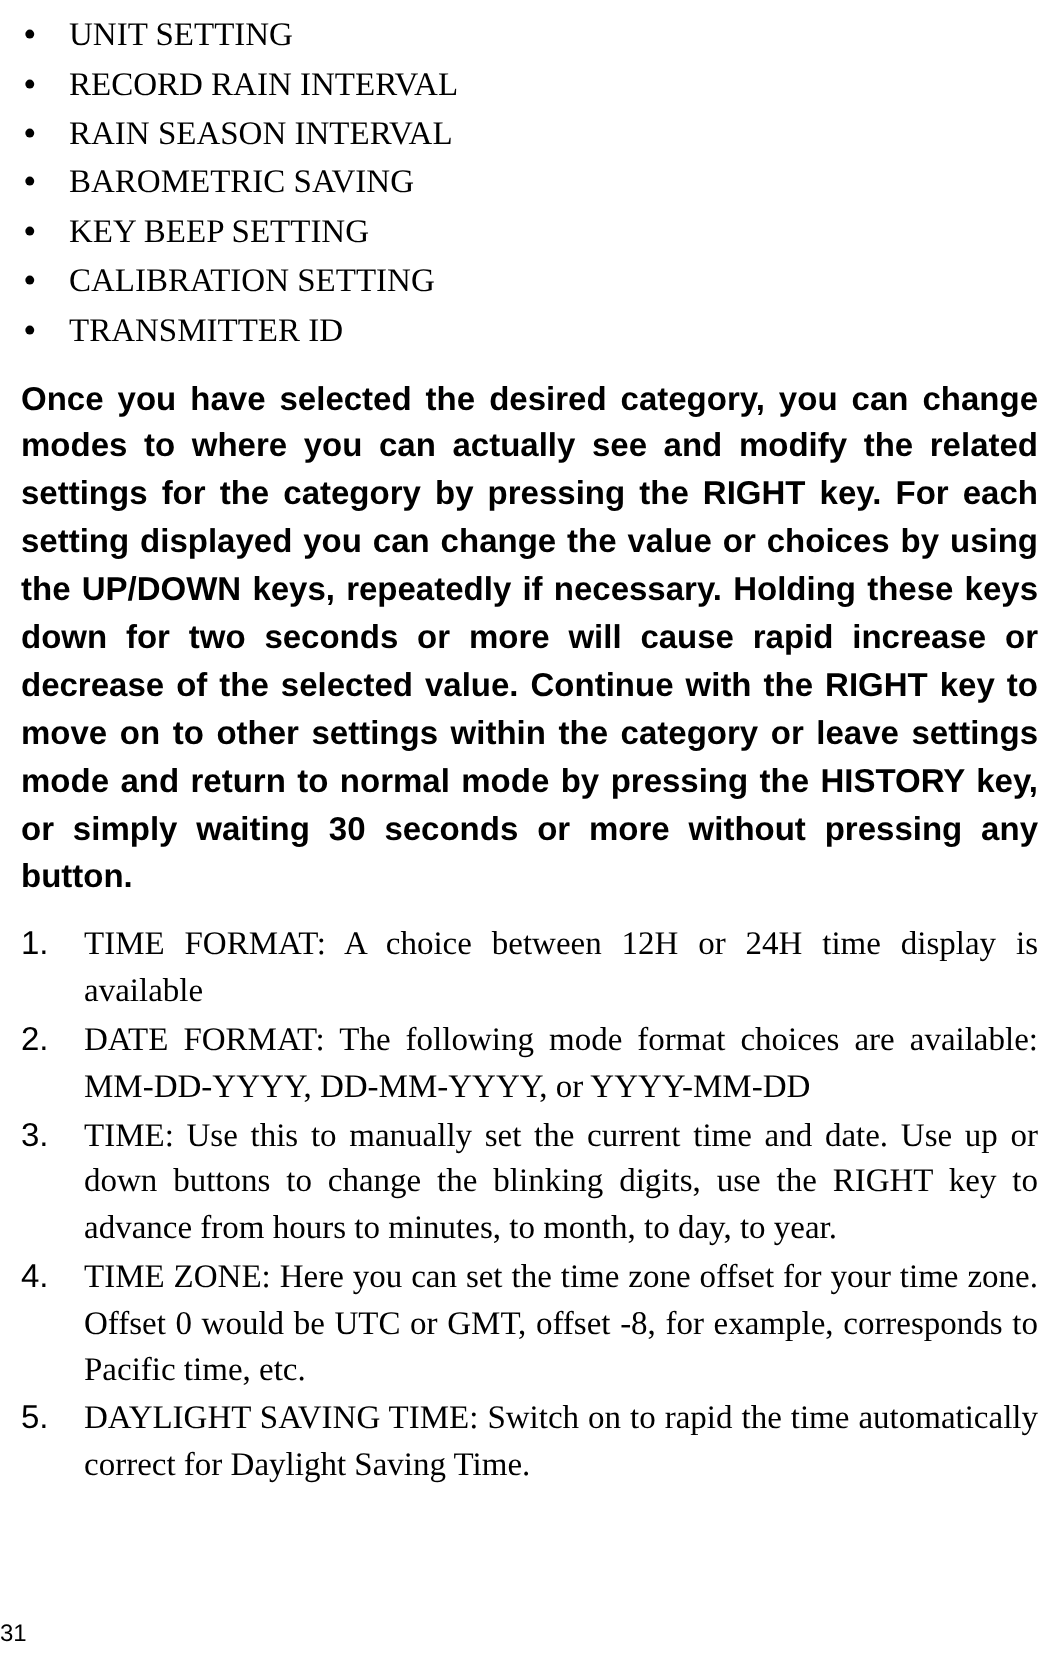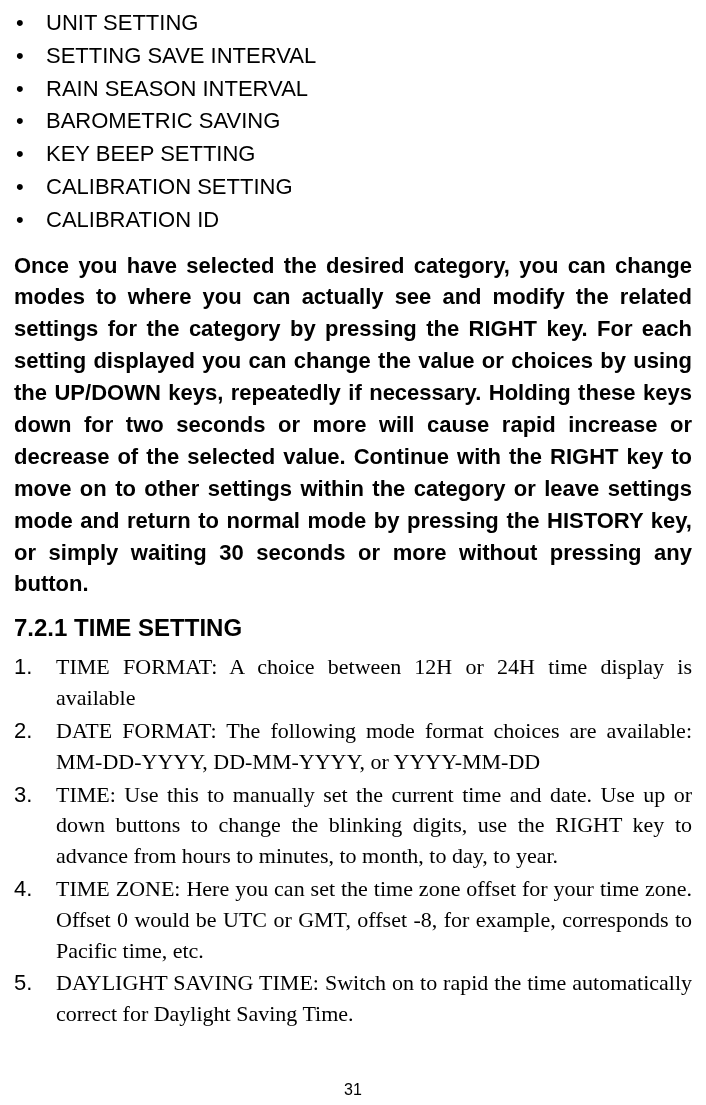--- a/index.html
+++ b/index.html
@@ -28,20 +28,21 @@
     display: flex;
   }
   ul.bullets li .dot {
     width: 30px;
     flex: 0 0 30px;
     text-align: left;
     padding-left: 2px;
   }
   ul.bullets li .lbl {
     flex: 1;
+    font-family: Liberation Serif, serif;
   }
   p.body {
     font-size: 22px;
     line-height: 1.45;
     margin: 8px 0 14px 0;
     text-align: justify;
     font-weight: bold;
   }
   h2.section {
     font-size: 24px;
@@ -67,63 +68,62 @@
   }
   ol.numlist li .txt {
     flex: 1;
     font-family: Liberation Serif, serif;
   }
   .pagenum {
     position: absolute;
     bottom: 6px;
     left: 0;
     width: 100%;
-    text-align: center;
+    text-align: left;
     font-size: 16px;
   }
 </style>
 </head>
 <body>
 
 <div class="page">
 
   <ul class="bullets">
     <li>
       <span class="dot">•</span>
       <span class="lbl">UNIT SETTING</span>
     </li>
     <li>
       <span class="dot">•</span>
-      <span class="lbl">SETTING SAVE INTERVAL</span>
+      <span class="lbl">RECORD RAIN INTERVAL</span>
     </li>
     <li>
       <span class="dot">•</span>
       <span class="lbl">RAIN SEASON INTERVAL</span>
     </li>
     <li>
       <span class="dot">•</span>
       <span class="lbl">BAROMETRIC SAVING</span>
     </li>
     <li>
       <span class="dot">•</span>
       <span class="lbl">KEY BEEP SETTING</span>
     </li>
     <li>
       <span class="dot">•</span>
       <span class="lbl">CALIBRATION SETTING</span>
     </li>
     <li>
       <span class="dot">•</span>
-      <span class="lbl">CALIBRATION ID</span>
+      <span class="lbl">TRANSMITTER ID</span>
     </li>
   </ul>
 
   <p class="body">Once you have selected the desired category, you can change modes to where you can actually see and modify the related settings for the category by pressing the RIGHT key. For each setting displayed you can change the value or choices by using the UP/DOWN keys, repeatedly if necessary. Holding these keys down for two seconds or more will cause rapid increase or decrease of the selected value. Continue with the RIGHT key to move on to other settings within the category or leave settings mode and return to normal mode by pressing the HISTORY key, or simply waiting 30 seconds or more without pressing any button.</p>
 
-  <h2 class="section">7.2.1 TIME SETTING</h2>
 
 
   <ol class="numlist">
     <li>
       <span class="num">1.</span>
       <span class="txt">TIME FORMAT: A choice between 12H or 24H time display is available</span>
     </li>
     <li>
       <span class="num">2.</span>
       <span class="txt">DATE FORMAT: The following mode format choices are available: MM-DD-YYYY, DD-MM-YYYY, or YYYY-MM-DD</span>

